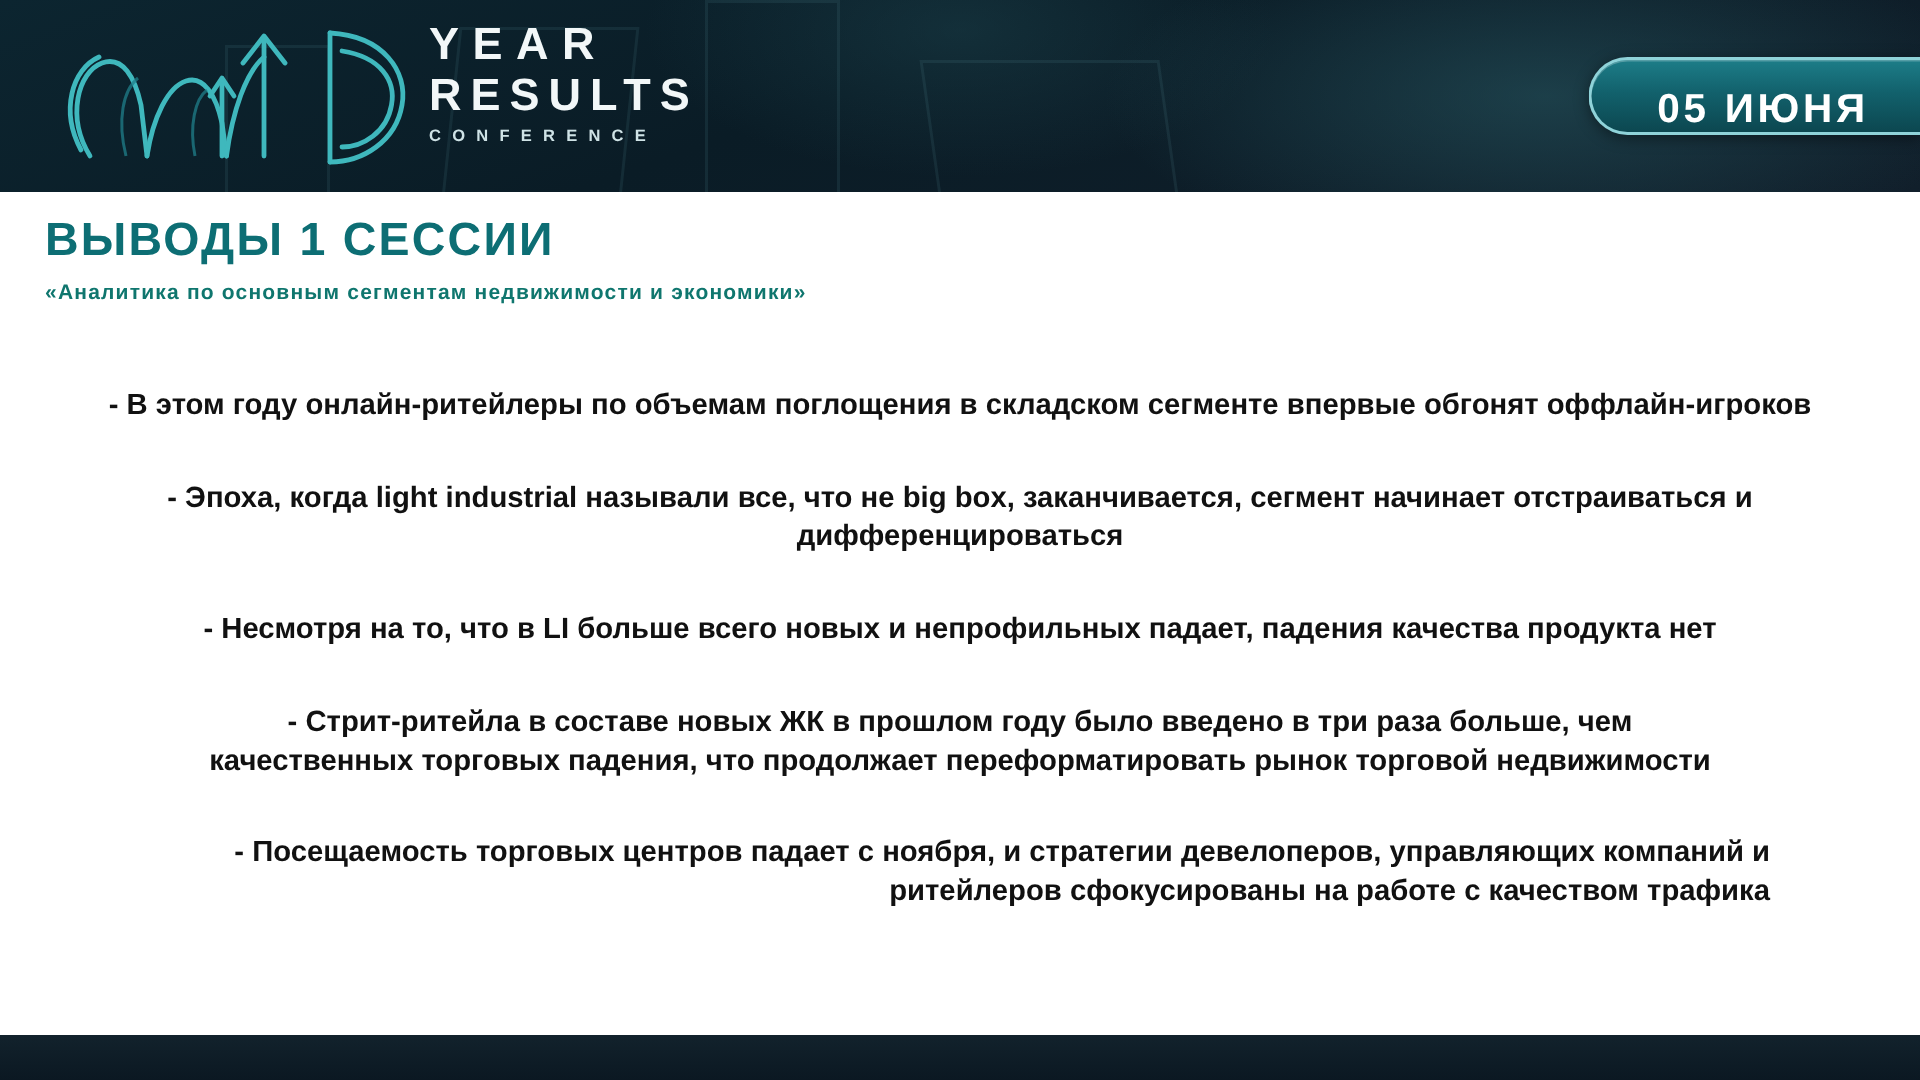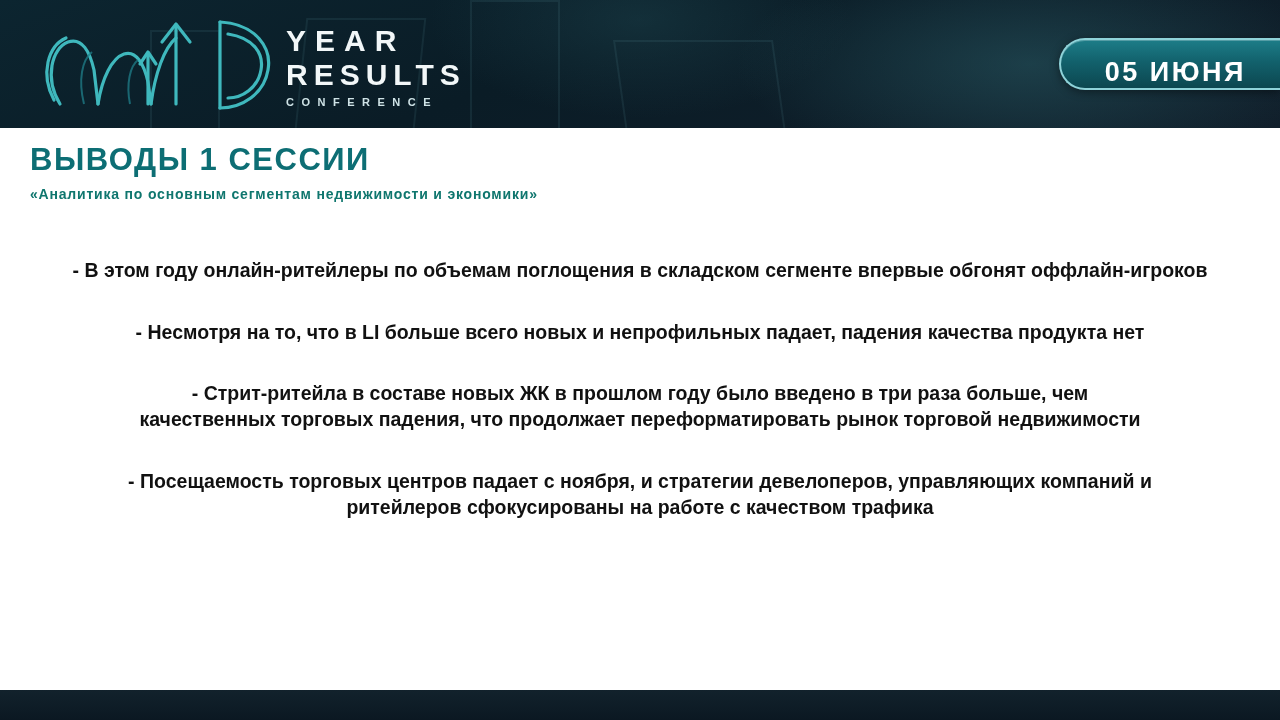--- a/index.html
+++ b/index.html
@@ -37,21 +37,21 @@
   .bg-arrow.a4 { left: 620px; top: 40px; width: 160px; height: 100px; transform: skewX(8deg); }
 
   .logo-wrap {
     position: absolute; left: 24px; top: 8px;
     width: 460px; height: 112px;
   }
   .logo-mark { position: absolute; left: 0; top: 0; }
 
   .logo-text {
     position: absolute;
-    left: 262px; top: 18px;
+    left: 262px; top: 7px;
     color: #ffffff;
     letter-spacing: 6px;
     line-height: 1;
   }
   .logo-text .l1 {
     font-size: 30px; font-weight: 700; letter-spacing: 9px;
     color: #f2f7f8;
   }
   .logo-text .l2 {
     font-size: 30px; font-weight: 700; letter-spacing: 6px;
@@ -110,21 +110,21 @@
     text-align: center;
   }
   .bullet {
     color: #111111;
     font-size: 19.5px;
     font-weight: 700;
     line-height: 1.32;
     margin-bottom: 26px;
     margin-top: 36px;
   }
-  .bullet:last-child { margin-bottom: 0; }
+  .bullet:last-child { margin-bottom: 0; text-align: right; }
   .b1 { padding: 0 8px; }
   .b2 { padding: 0 40px; }
   .b3 { padding: 0 8px; }
   .b4 { padding: 0 70px; }
   .b5 { padding: 0 40px; }
 
   
   .footer {
     position: absolute; left: 0; bottom: 0;
     width: 1280px; height: 30px;
@@ -181,19 +181,20 @@
     </div>
   </div>
 
   <div class="title-block">
     <div class="slide-title">ВЫВОДЫ 1 СЕССИИ</div>
     <div class="slide-subtitle">«Аналитика по основным сегментам недвижимости и экономики»</div>
   </div>
 
   <div class="bullets">
     <div class="bullet b1">- В этом году онлайн-ритейлеры по объемам поглощения в складском сегменте впервые обгонят оффлайн-игроков</div>
+    <div class="bullet b2">-  Эпоха, когда light industrial называли все, что не big box, заканчивается, сегмент начинает отстраиваться и дифференцироваться</div>
     <div class="bullet b3">- Несмотря на то, что в LI больше всего новых и непрофильных падает, падения качества продукта нет</div>
     <div class="bullet b4">- Стрит-ритейла в составе новых ЖК в прошлом году было введено в три раза больше, чем качественных торговых падения, что продолжает переформатировать рынок торговой недвижимости</div>
     <div class="bullet b5">- Посещаемость торговых центров падает с ноября, и стратегии девелоперов, управляющих компаний и ритейлеров сфокусированы на работе с качеством трафика</div>
   </div>
 
   <div class="footer"></div>
 </div>
 
 </body></html>

